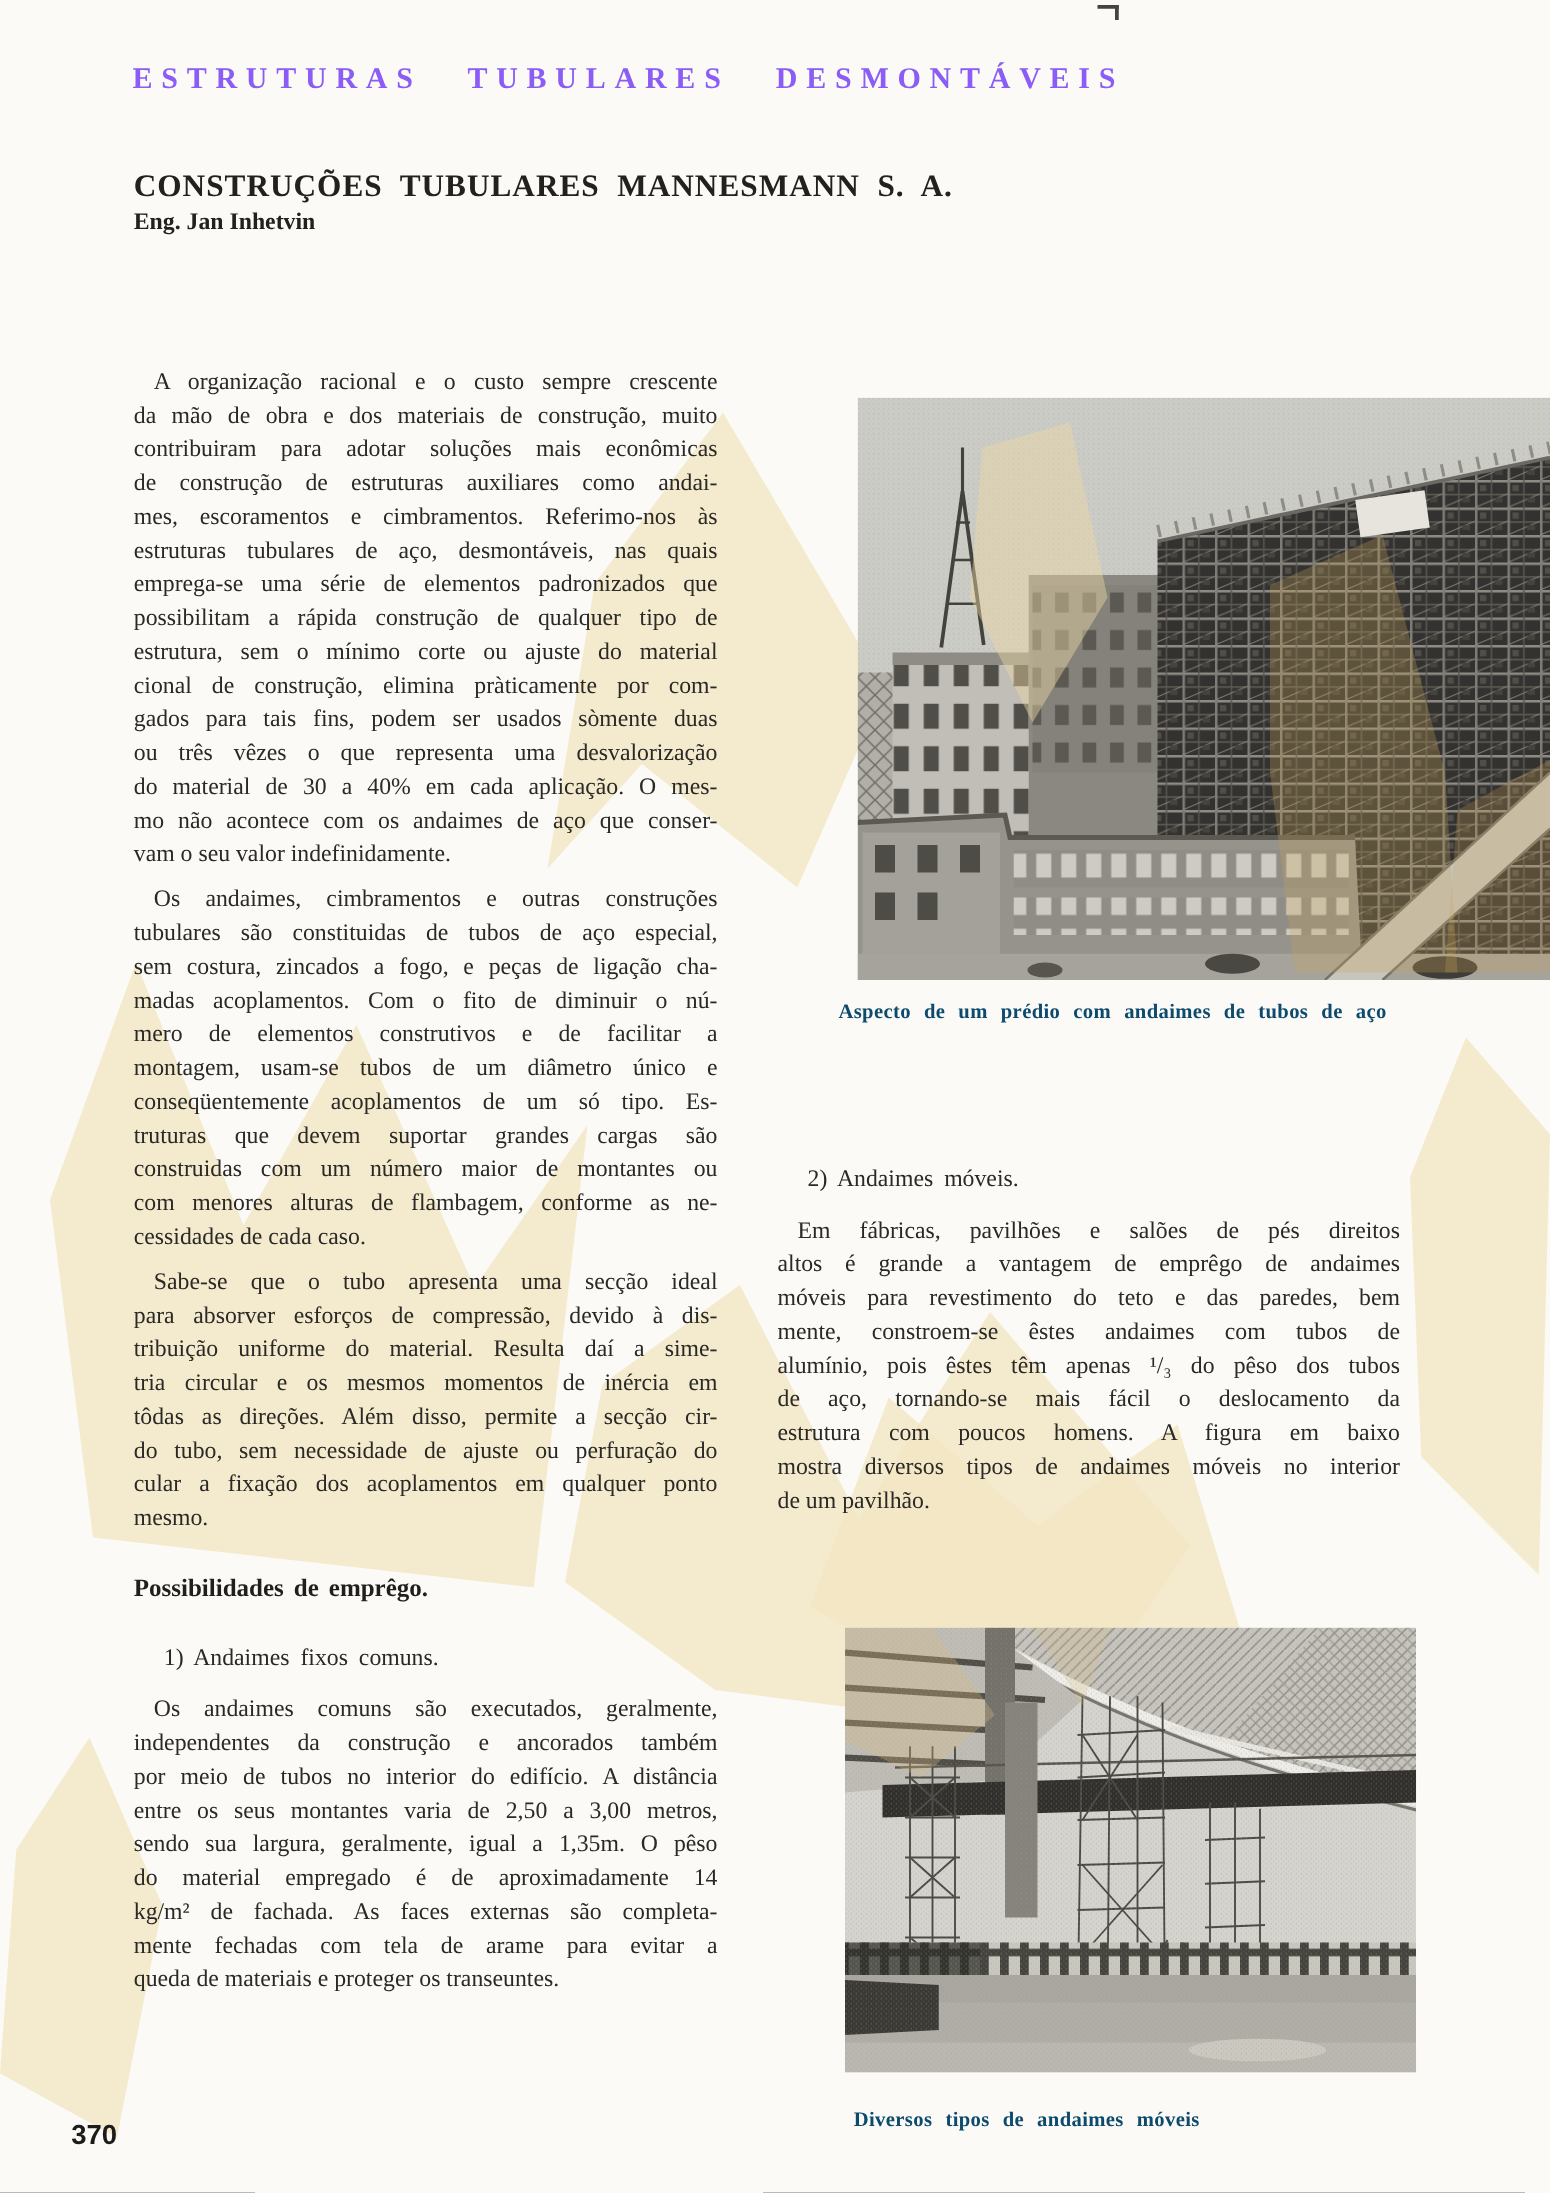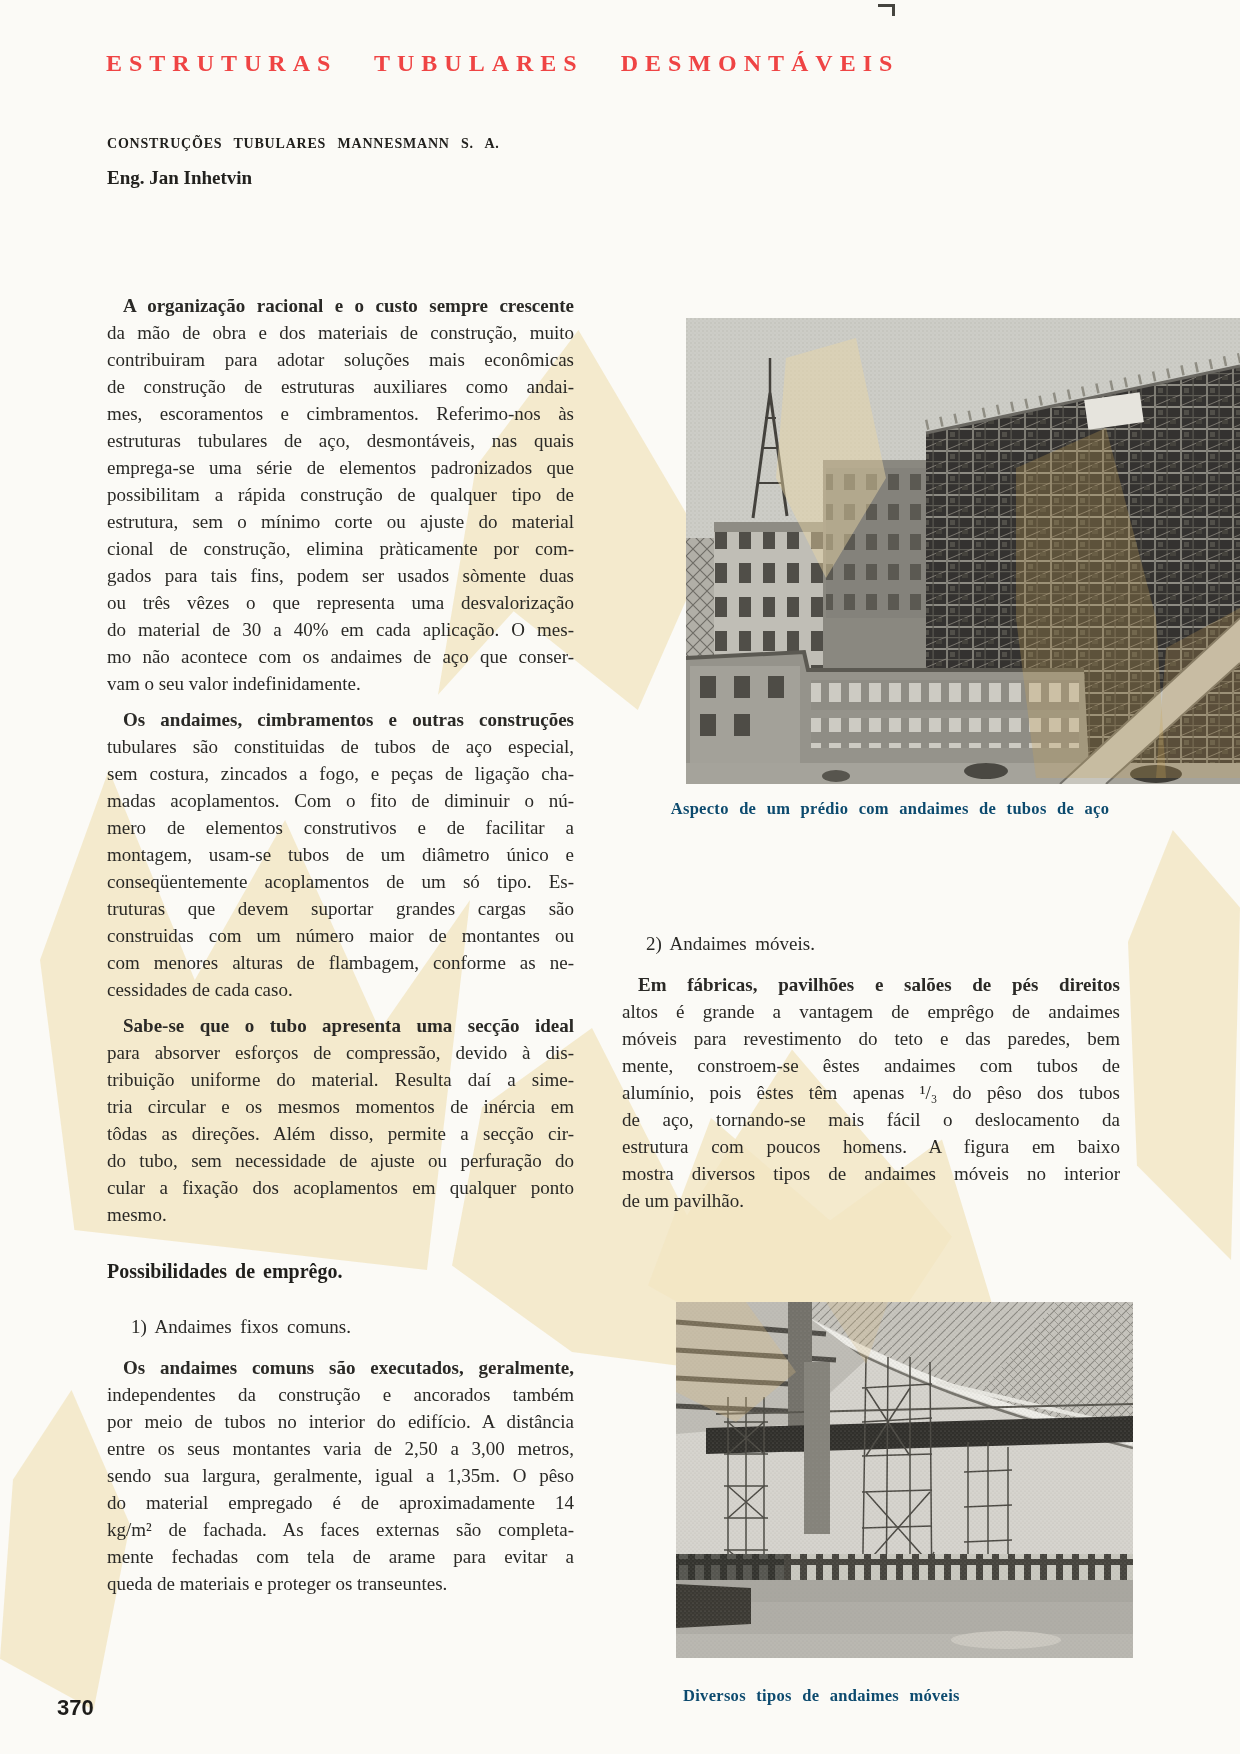--- a/index.html
+++ b/index.html
@@ -17,34 +17,34 @@
   .s3{left:1128px; top:830px; width:112px; height:430px;
       clip-path:polygon(40% 0,100% 18%,92% 100%,8% 78%,0 26%);}
   .s4{left:452px; top:1028px; width:500px; height:360px;
       clip-path:polygon(6% 22%,28% 0,47% 52%,68% 6%,100% 58%,80% 100%,24% 90%,0 66%);}
   .s5{left:0px; top:1390px; width:130px; height:320px;
       clip-path:polygon(55% 0,100% 42%,72% 100%,0 84%,10% 28%);}
   .s6{left:648px; top:1118px; width:350px; height:270px;
       clip-path:polygon(18% 0,52% 38%,84% 8%,100% 76%,52% 100%,0 62%);}
   
   .title{position:absolute; left:106px; top:50px; z-index:3;
-    font-size:24px; font-weight:bold; letter-spacing:7px; word-spacing:24px; color:#ef4444;}
+    font-size:24px; font-weight:bold; letter-spacing:7px; word-spacing:24px; color:#8b5cf6;}
   .company{position:absolute; left:107px; top:136px; z-index:3;
-    font-size:14px; font-weight:bold; letter-spacing:.8px; word-spacing:7px; color:#22211e;}
+    font-size:25px; font-weight:bold; letter-spacing:.8px; word-spacing:7px; color:#22211e;}
   .author{position:absolute; left:107px; top:167px; z-index:3;
     font-size:19px; font-weight:bold; color:#22211e;}
   
   .col{position:absolute; z-index:3;}
   #left-col{left:107px; top:292px; width:467px;}
   #right-col{left:622px; top:930px; width:498px;}
   .para{margin:0 0 9px 0;}
   .pline{font-size:19px; line-height:27px; text-align:justify; text-align-last:justify;
          white-space:normal; color:#2a2926;}
   .pline.last{text-align-last:left;}
-  .para .pline.first{text-indent:16px;font-weight:bold;}
+  .para .pline.first{text-indent:16px;}
   .h-section{font-size:20px; font-weight:bold; margin:32px 0 30px 0; word-spacing:3px; color:#201f1c;}
   .h-item{font-size:19px; line-height:27px; margin:0 0 14px 0; text-indent:24px; word-spacing:4px;}
   #right-col .h-item{margin-bottom:14px;}
   
   .photo{position:absolute; z-index:2; overflow:hidden;}
   #photo1{left:686px; top:318px; width:554px; height:466px;}
   #photo2{left:676px; top:1302px; width:457px; height:356px;}
   .photo svg{display:block;}
   .caption{position:absolute; z-index:3; font-weight:bold; font-size:16.5px;
            word-spacing:6px; letter-spacing:.3px; color:#0c4a6e;}

